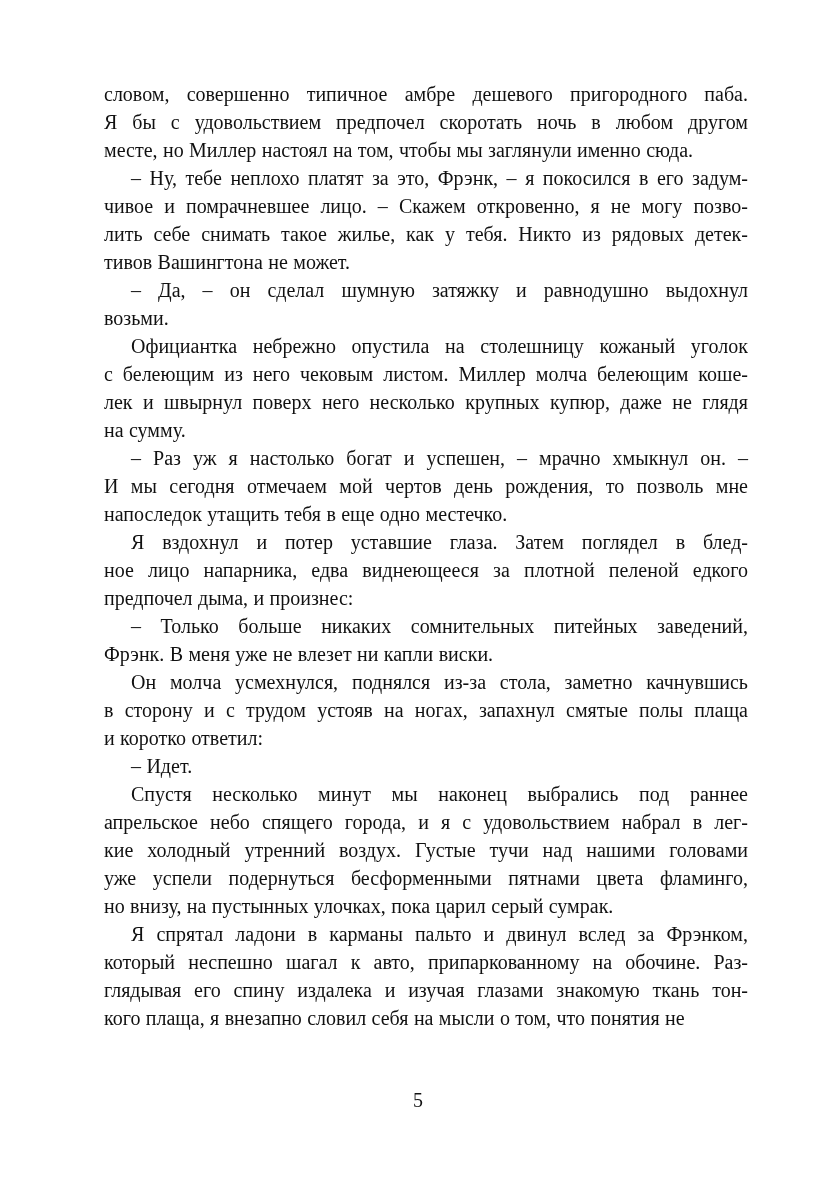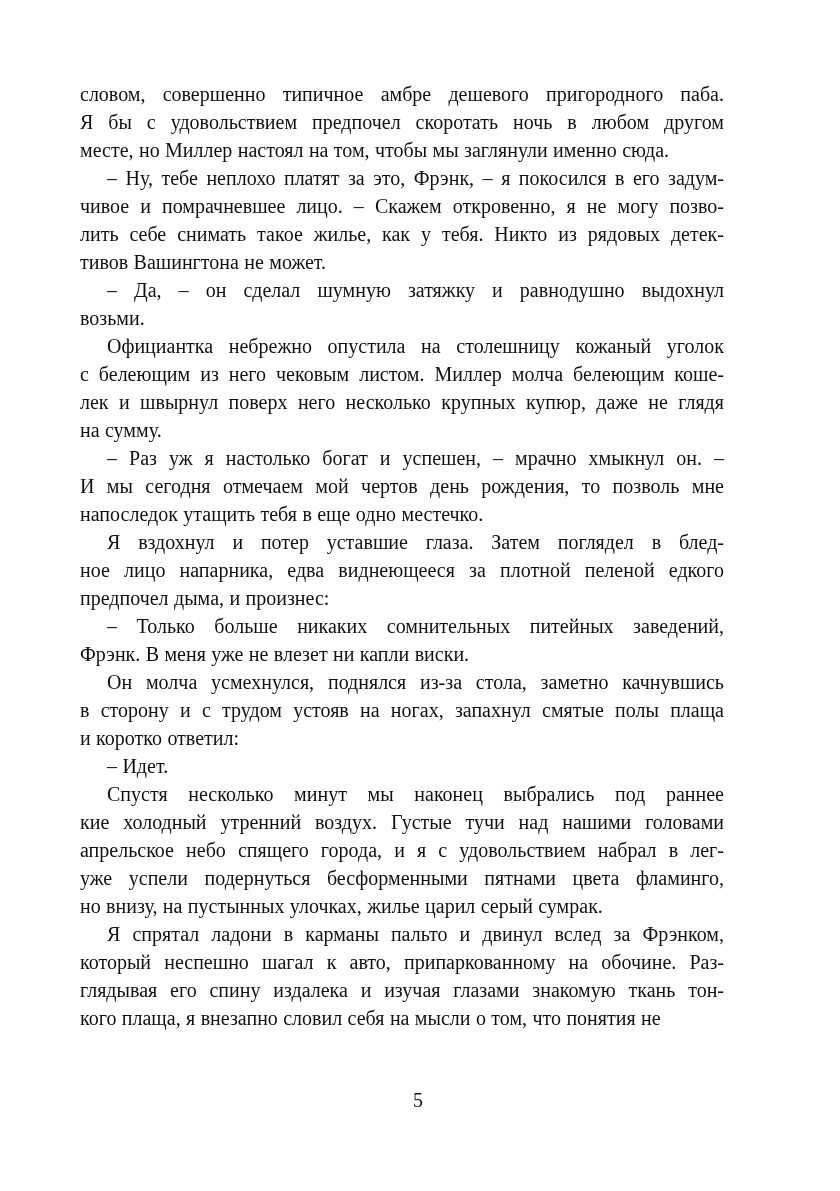--- a/index.html
+++ b/index.html
@@ -11,21 +11,21 @@
     position: relative;
     width: 840px;
     height: 1191px;
     background: #ffffff;
     font-family: "Liberation Serif", "DejaVu Serif", serif;
     color: #111111;
     overflow: hidden;
   }
   .text-block {
     position: absolute;
-    left: 80px;
+    left: 104px;
     top: 80px;
     width: 644px;
   }
   .paragraph {
     margin: 0;
     padding: 0;
   }
   .line {
     font-size: 20px;
     line-height: 28px;
@@ -93,24 +93,24 @@
       <div class="paragraph">
         <div class="line indent">Он молча усмехнулся, поднялся из-за стола, заметно качнувшись</div>
         <div class="line">в сторону и с трудом устояв на ногах, запахнул смятые полы плаща</div>
         <div class="line last">и коротко ответил:</div>
       </div>
       <div class="paragraph">
         <div class="line last indent">– Идет.</div>
       </div>
       <div class="paragraph">
         <div class="line indent">Спустя несколько минут мы наконец выбрались под раннее</div>
+        <div class="line">апрельское небо спящего города, и я с удовольствием набрал в лег-</div>
         <div class="line">кие холодный утренний воздух. Густые тучи над нашими головами</div>
-        <div class="line">апрельское небо спящего города, и я с удовольствием набрал в лег-</div>
         <div class="line">уже успели подернуться бесформенными пятнами цвета фламинго,</div>
-        <div class="line last">но внизу, на пустынных улочках, жилье царил серый сумрак.</div>
+        <div class="line last">но внизу, на пустынных улочках, пока царил серый сумрак.</div>
       </div>
       <div class="paragraph">
         <div class="line indent">Я спрятал ладони в карманы пальто и двинул вслед за Фрэнком,</div>
         <div class="line">который неспешно шагал к авто, припаркованному на обочине. Раз-</div>
         <div class="line">глядывая его спину издалека и изучая глазами знакомую ткань тон-</div>
         <div class="line last">кого плаща, я внезапно словил себя на мысли о том, что понятия не</div>
       </div>
     </div>
   <div class="page-number">5</div>
 </div>

